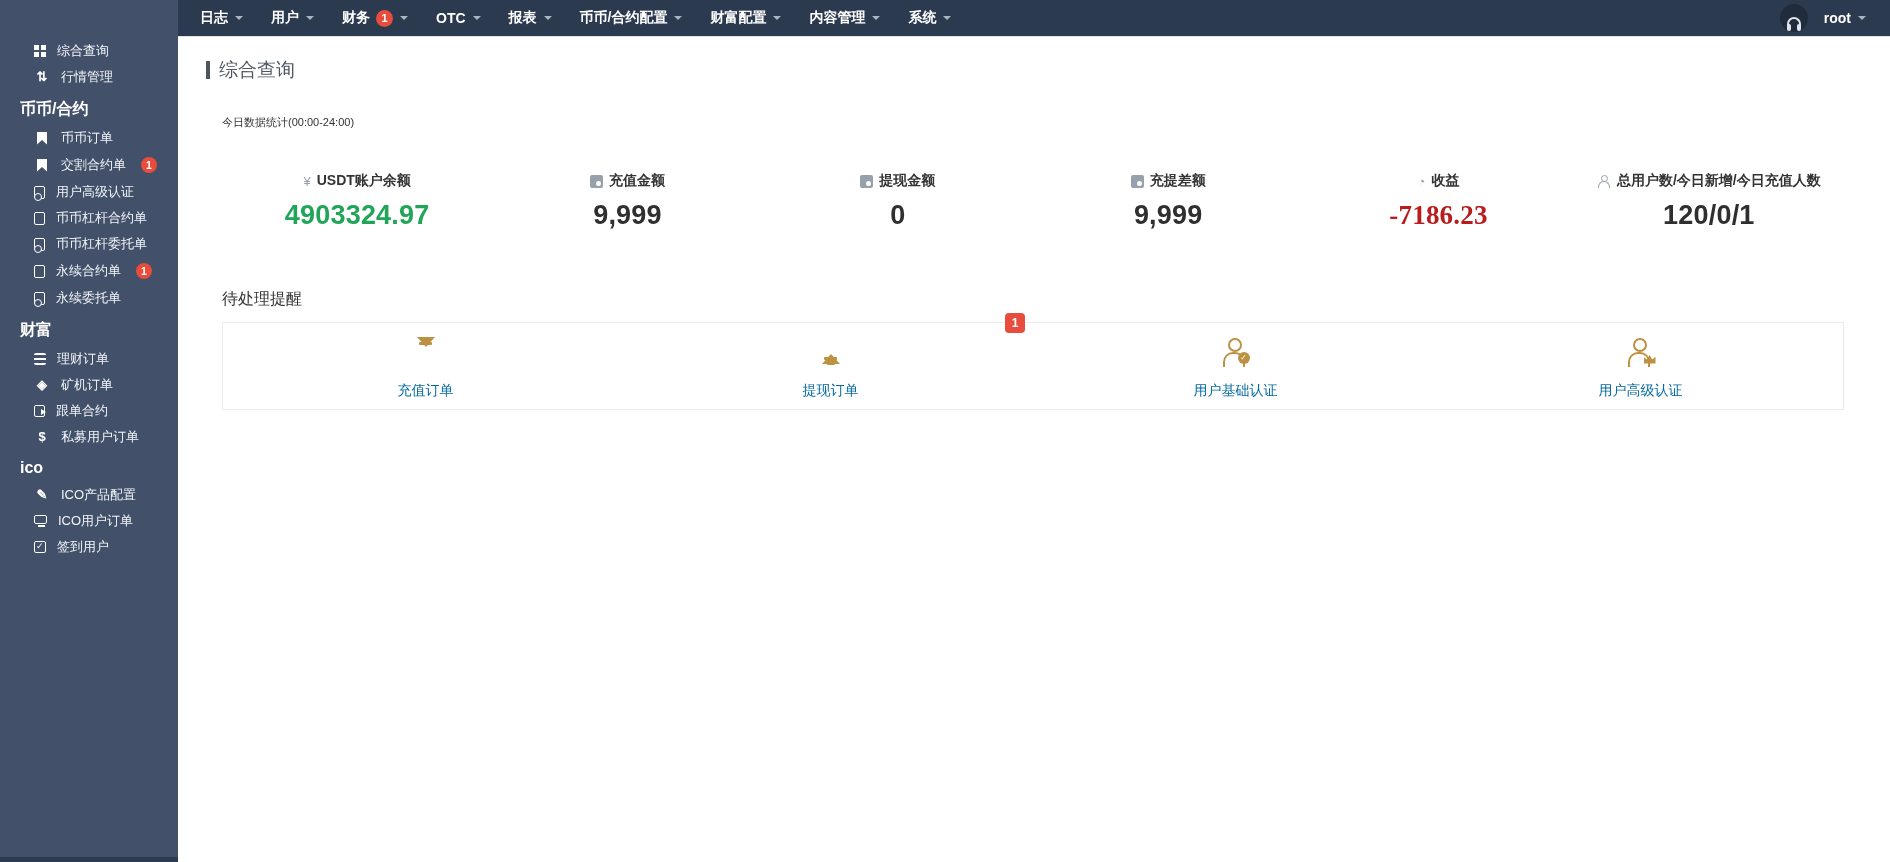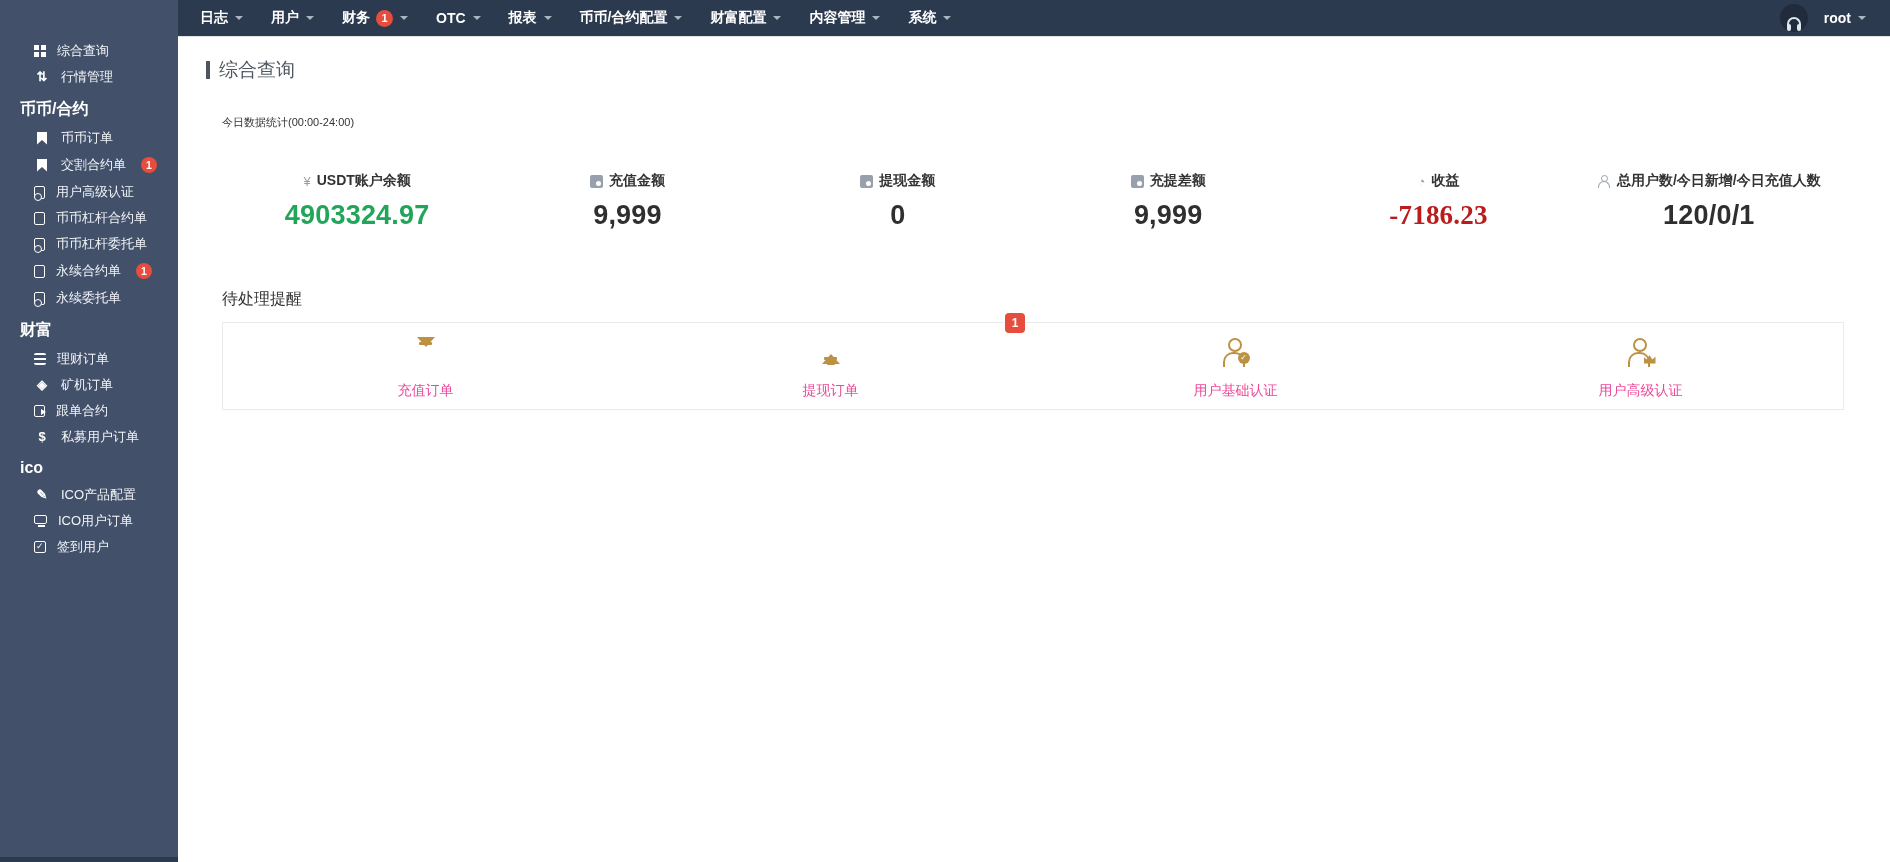--- a/index.html
+++ b/index.html
@@ -110,21 +110,21 @@
   .cards { margin-top:12px; position:relative; height:88px;
     border:1px solid #ebebeb; display:grid; grid-template-columns:repeat(4,1fr);
     align-items:center; background:#fff; }
   .cards-badge { position:absolute; top:-10px; left:calc(48.9% - 10px);
     min-width:20px; height:20px; background:#e74c3c; border-radius:4px;
     color:#fff; font-size:12px; font-weight:700; line-height:20px;
     text-align:center; padding:0 5px; box-shadow:0 0 0 1px rgba(255,255,255,.7); }
   .card { text-align:center; cursor:pointer; }
   .card-icon { height:32px; display:flex; align-items:flex-end;
     justify-content:center; }
-  .card-label { font-size:14px; color:#ec4899; margin-top:17px; }
+  .card-label { font-size:14px; color:#0369a1; margin-top:17px; }
 
   
   .arrow-ic { display:inline-block; }
   .arrow-ic .dash { display:block; height:3px; background:#bd9142; margin:0 auto 2px;
     border-radius:1px; }
   .arrow-ic .d1 { width:8px; } .arrow-ic .d2 { width:13px; }
   .arrow-ic .stem { width:7px; height:7px; background:#bd9142; margin:0 auto; }
   .arrow-ic .tri-down { width:0; height:0; margin:0 auto;
     border-left:9px solid transparent; border-right:9px solid transparent;
     border-top:10px solid #bd9142; }

